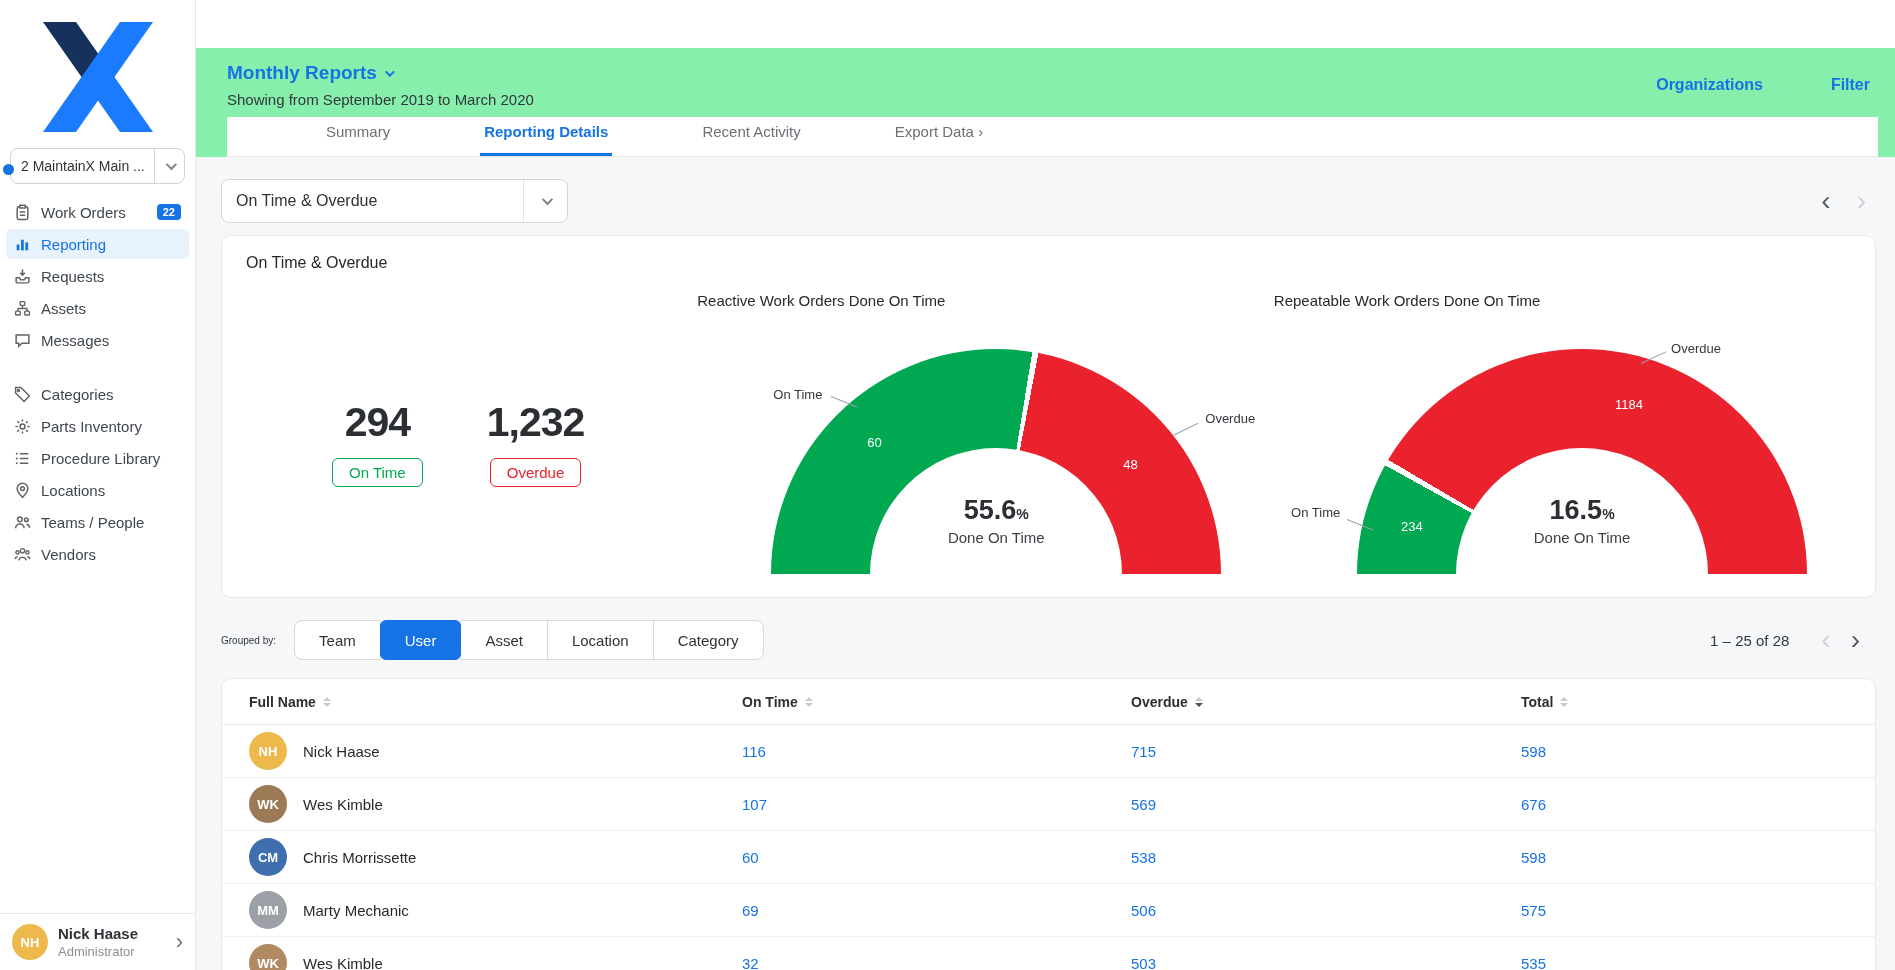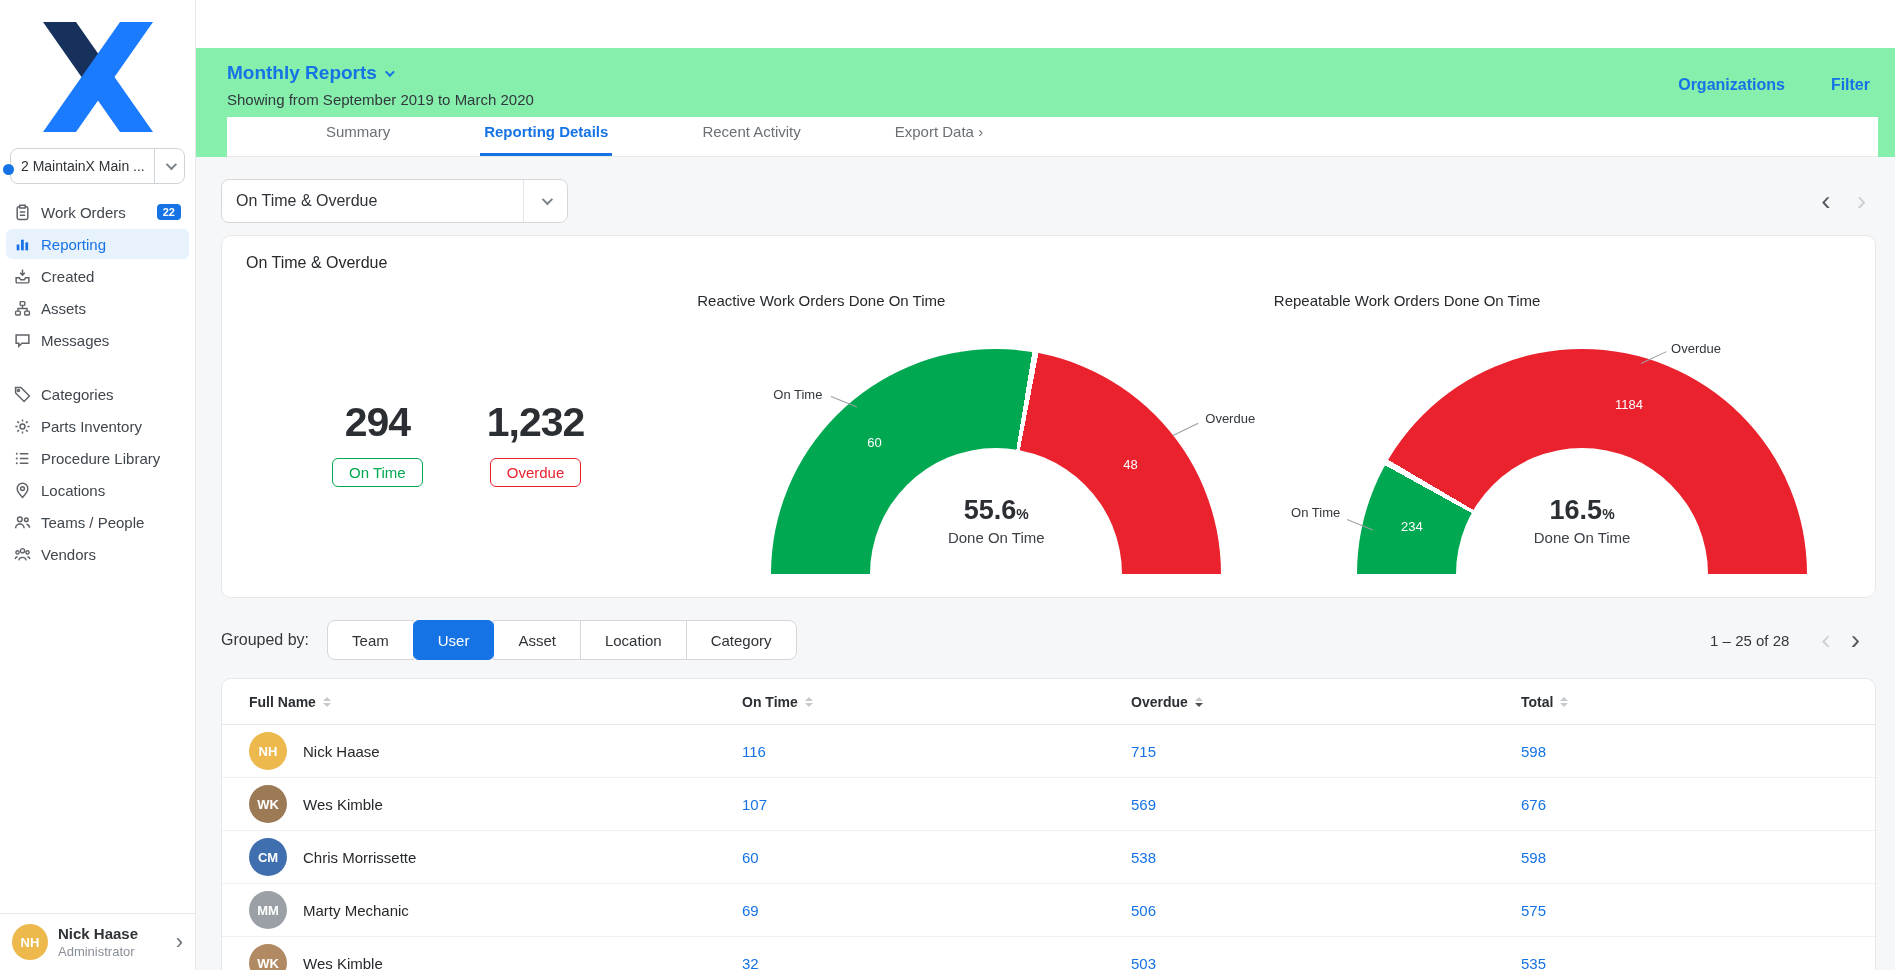--- a/index.html
+++ b/index.html
@@ -34,21 +34,21 @@
   .profile-role { font-size:13px; color:#8a9097; margin-top:2px; }
   .profile-chevron { margin-left:auto; font-size:22px; color:#6d737a; line-height:1; }
 
   
   .main { position:absolute; left:196px; top:0; right:0; bottom:0; display:flex; flex-direction:column; }
   .top-header { background:#86efac; padding:14px 17px 0 31px;margin-top:48px; }
   .title-row { display:flex; justify-content:space-between; align-items:flex-start; }
   .page-title { color:#1673e5; font-size:19px; font-weight:bold; display:inline-flex; align-items:center; gap:8px; cursor:pointer; }
   .page-title .chev { border-color:#1673e5; width:7px; height:7px; }
   .subtitle { font-size:15px; color:#33383d; margin-top:7px; }
-  .header-links { display:flex; gap:46px; padding-top:14px; padding-right:8px; }
+  .header-links { display:flex; gap:68px; padding-top:14px; padding-right:8px; }
   .header-link { color:#1673e5; font-size:16px; font-weight:bold; cursor:pointer; }
   .tabs-row { background:#fff; border-bottom:1px solid #e8e8e8; padding-left:95px; display:flex; gap:86px; margin-top:9px; }
   .tab { font-size:15px; color:#6b7075; padding:6px 4px 13px; cursor:pointer; border-bottom:3px solid transparent; }
   .tab.active { color:#1673e5; font-weight:bold; border-bottom-color:#1673e5; }
 
   .content { flex:1; background:#f6f7f8; padding:22px 19px 0 25px; overflow:hidden; }
 
   .select-row { display:flex; justify-content:space-between; align-items:center; }
   .report-select { width:347px; height:44px; background:#fff; border:1px solid #d5d7da; border-radius:8px;
     display:flex; align-items:center; cursor:pointer; }
@@ -92,21 +92,21 @@
   
   .warning-banner { margin-top:16px; height:41px; background:#fff; border:1px solid #f2a33c; border-radius:8px;
     display:flex; align-items:center; padding:0 16px; }
   .warn-pct { font-size:21px; font-weight:bold; margin-left:10px; color:#2b2f33; }
   .warn-unit { font-size:12px; font-weight:bold; color:#2b2f33; }
   .warn-text { font-size:15px; color:#2f3337; margin-left:7px; }
   .see-all { margin-left:auto; color:#1673e5; font-size:15px; cursor:pointer; }
 
   
   .groupby-row { margin-top:22px; display:flex; align-items:center; }
-  .groupby-label { font-size:16px; color:#33383d; margin-right:18px; }
+  .groupby-label { font-size:10px; color:#33383d; margin-right:18px; }
   .seg-group { display:flex; }
   .seg-btn { height:40px; padding:0 24px; display:flex; align-items:center; background:#fff; border:1px solid #d5d7da;
     margin-left:-1px; font-size:15px; color:#2f3337; cursor:pointer; }
   .seg-btn:first-child { border-radius:8px 0 0 8px; margin-left:0; }
   .seg-btn:last-child { border-radius:0 8px 8px 0; }
   .seg-btn.active { background:#1673e5; border-color:#1673e5; color:#fff; z-index:1; border-radius:6px; }
   .table-pager { margin-left:auto; display:flex; align-items:center; gap:32px; padding-right:6px; }
   .range-text { font-size:15px; color:#33383d; }
 
   
@@ -161,21 +161,21 @@
           <rect x="6.6" y="3.5" width="2.6" height="10"></rect>
           <rect x="10.7" y="6" width="2.6" height="7.5"></rect>
         </svg>
       <span class="nav-label">Reporting</span>
     </div>
     <div class="nav-item">
       <svg width="17" height="17" viewBox="0 0 16 16" fill="none" stroke="currentColor" stroke-width="1.4">
           <path d="M2 9.2 h3.1 l1.2 1.9 h3.4 l1.2 -1.9 H14 V13 a1 1 0 0 1 -1 1 H3 a1 1 0 0 1 -1 -1 z"></path>
           <path d="M8 1.5 v5 M5.8 4.5 L8 6.7 l2.2 -2.2"></path>
         </svg>
-      <span class="nav-label">Created</span>
+      <span class="nav-label">Requests</span>
     </div>
     <div class="nav-item">
       <svg width="17" height="17" viewBox="0 0 16 16" fill="none" stroke="currentColor" stroke-width="1.3">
           <rect x="5.8" y="1.5" width="4.4" height="3.6" rx="0.8"></rect>
           <rect x="1.5" y="10.5" width="4.4" height="3.6" rx="0.8"></rect>
           <rect x="10.1" y="10.5" width="4.4" height="3.6" rx="0.8"></rect>
           <path d="M8 5.1 V8 M3.7 10.5 V8 h8.6 v2.5"></path>
         </svg>
       <span class="nav-label">Assets</span>
     </div>

